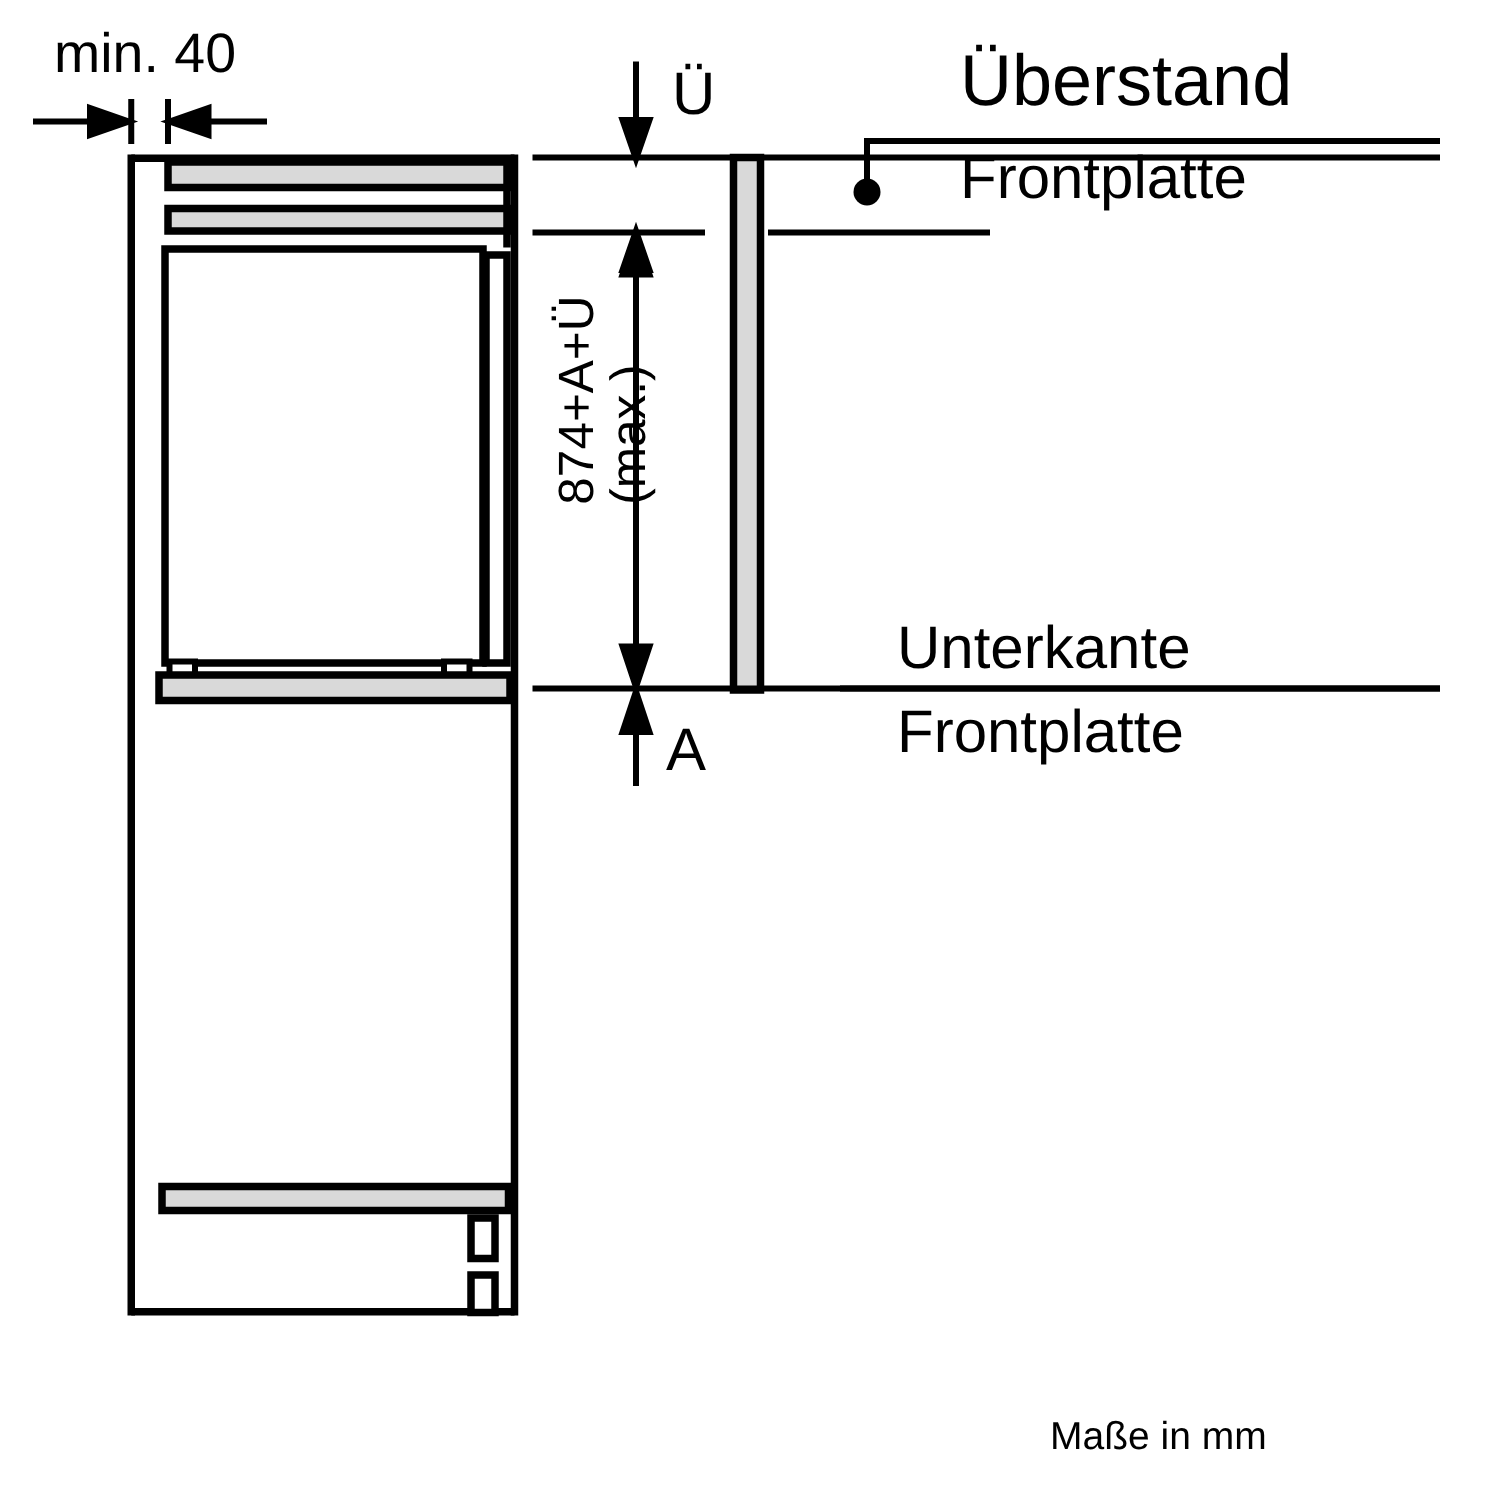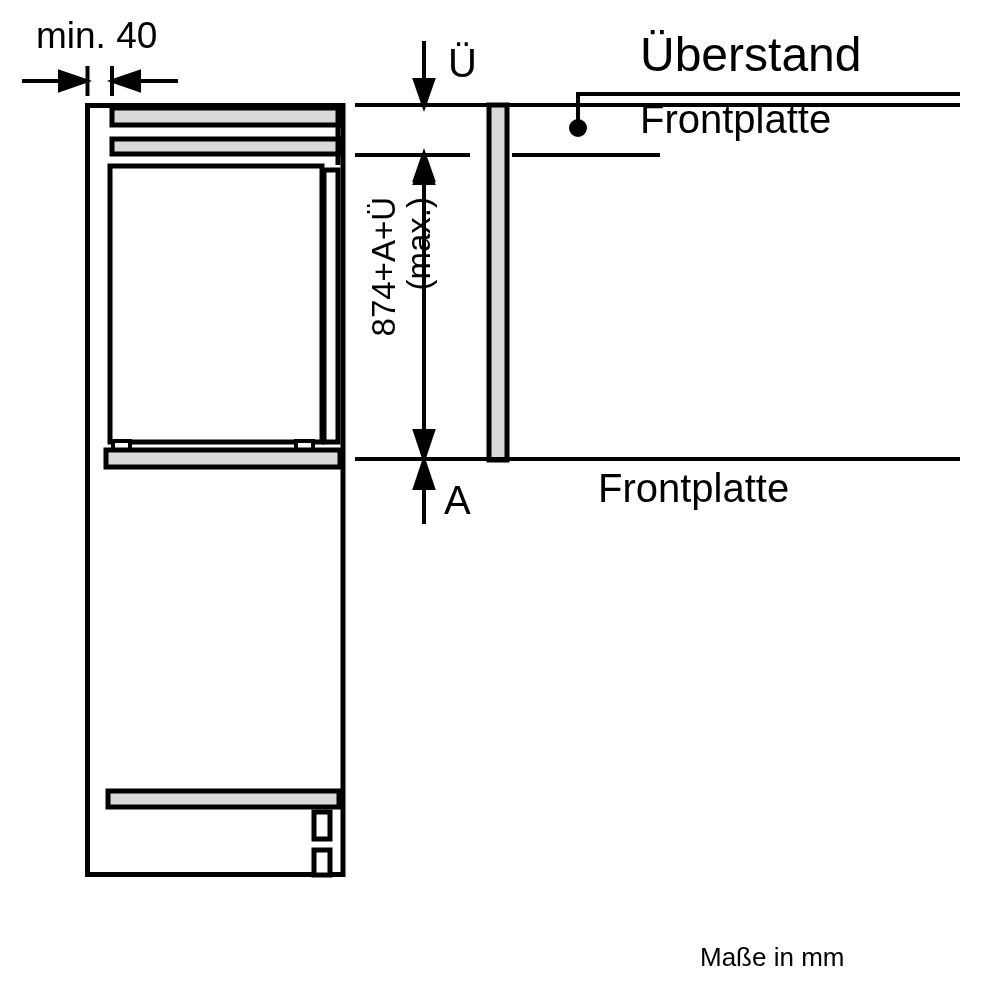--- a/index.html
+++ b/index.html
@@ -11,21 +11,20 @@
     width: 1000px;
     height: 1000px;
     font-family: "Liberation Sans", sans-serif;
     color: #000000;
     overflow: hidden;
   }
   #diagram-root {
     position: relative;
     width: 1000px;
     height: 972px;
-    text-align: right;
   }
   svg#drawing {
     position: absolute;
     left: 0;
     top: 0;
     width: 1000px;
     height: 1000px;
   }
   .lbl {
     position: absolute;
@@ -162,20 +161,21 @@
   <div class="lbl" id="label-min40">min. 40</div>
 
   <div class="lbl" id="label-ue">Ü</div>
 
   <div class="lbl" id="label-a">A</div>
 
   <div class="lbl" id="label-ueberstand">Überstand</div>
 
   <div class="lbl" id="label-ueberstand2">Frontplatte</div>
 
+  <div class="lbl" id="label-unterkante">Unterkante</div>
 
   <div class="lbl" id="label-unterkante2">Frontplatte</div>
 
   <div class="lbl" id="label-dim-vert"><span>874+A+Ü</span><span class="line2">(max.)</span></div>
 
   <div class="lbl" id="label-masse">Maße in mm</div>
 
 </div>
 
 </body></html>

